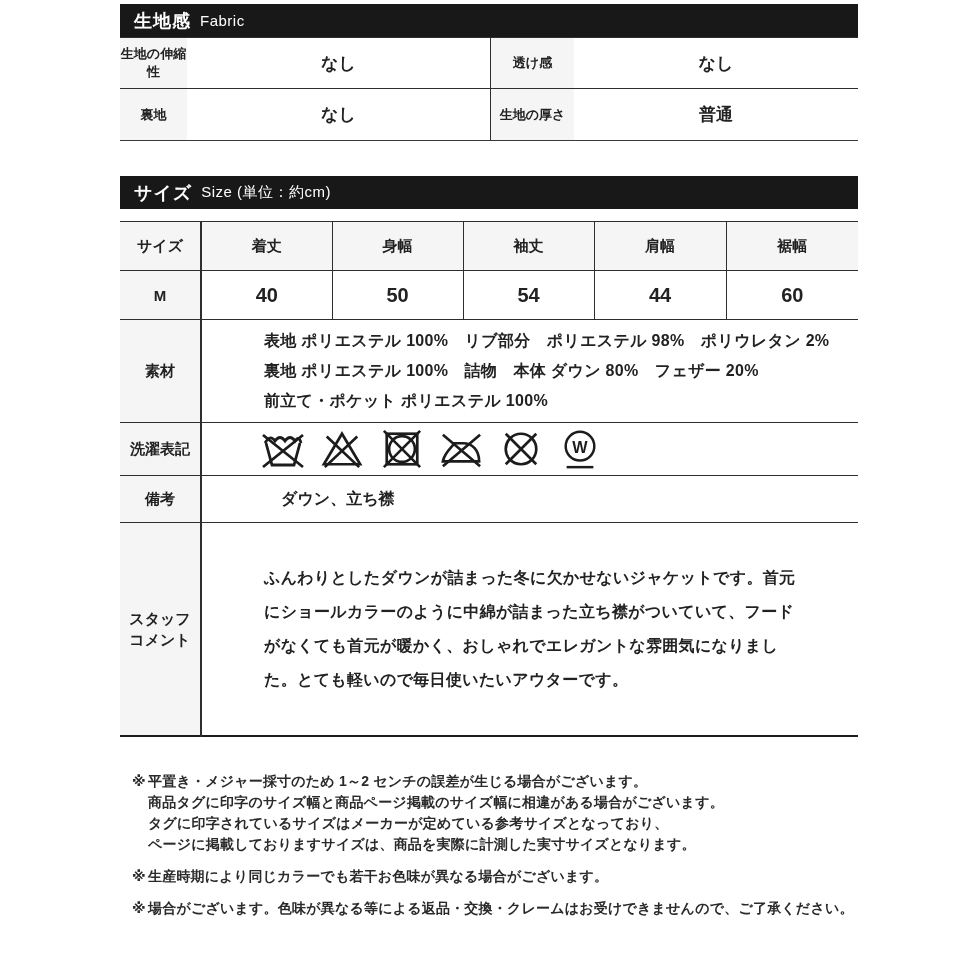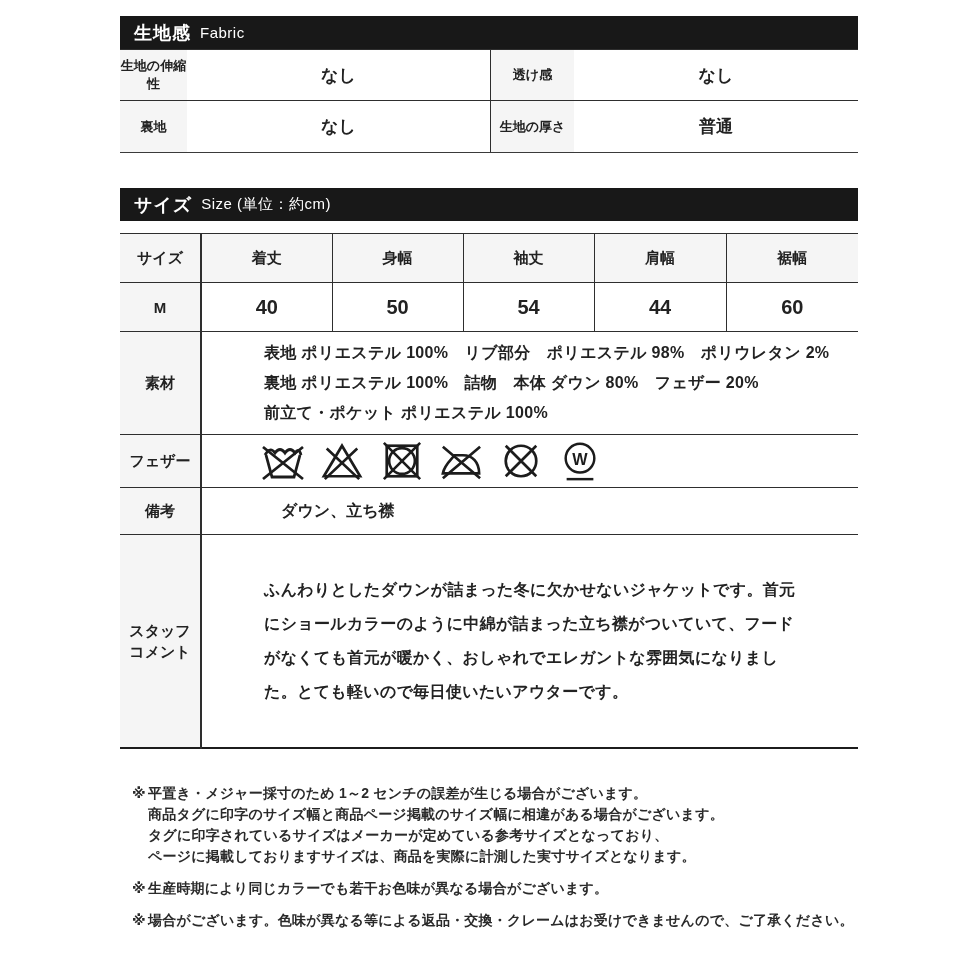--- a/index.html
+++ b/index.html
@@ -3,21 +3,21 @@
 <meta charset="utf-8">
 <style>
   * { margin:0; padding:0; box-sizing:border-box; }
   html,body { background:#ffffff; }
   body {
     width:980px; height:980px;
     font-family:"Liberation Sans","DejaVu Sans",sans-serif;
     color:#222222;
     position:relative;
   }
-  .content { position:absolute; left:120px; top:16px; width:738px; }
+  .content { position:absolute; left:120px; top:4px; width:738px; }
 
   
   .section-bar {
     height:33px; background:#181818; color:#ffffff;
     display:flex; align-items:center; padding-left:14px;
   }
   .section-bar .jp { font-size:18px; font-weight:700; letter-spacing:1px; }
   .section-bar .en { font-size:15px; font-weight:400; margin-left:9px; letter-spacing:0.5px; }
 
   
@@ -133,21 +133,21 @@
     </tr>
     <tr class="detail material">
       <th>素材</th>
       <td colspan="5">
         <div class="mat-line">表地 ポリエステル 100%　リブ部分　ポリエステル 98%　ポリウレタン 2%</div>
         <div class="mat-line">裏地 ポリエステル 100%　詰物　本体 ダウン 80%　フェザー 20%</div>
         <div class="mat-line">前立て・ポケット ポリエステル 100%</div>
       </td>
     </tr>
     <tr class="detail care">
-      <th>フェザー</th>
+      <th>洗濯表記</th>
       <td colspan="5">
         
         <svg width="46" height="42" viewBox="0 0 46 42" fill="none" stroke="#1c1c1c" stroke-width="2.8">
           <path d="M5,15 Q10,6 15,13 Q20,6 25,13 Q30,6 35,13 Q39,7 41,15"></path>
           <path d="M6,15 L12,37 L34,37 L40,15"></path>
           <path d="M3,7 L43,39 M43,7 L3,39"></path>
         </svg>
         
         <svg width="46" height="42" viewBox="0 0 46 44" fill="none" stroke="#1c1c1c" stroke-width="2.8">
           <path d="M23,6 L42,38 L4,38 Z"></path>

